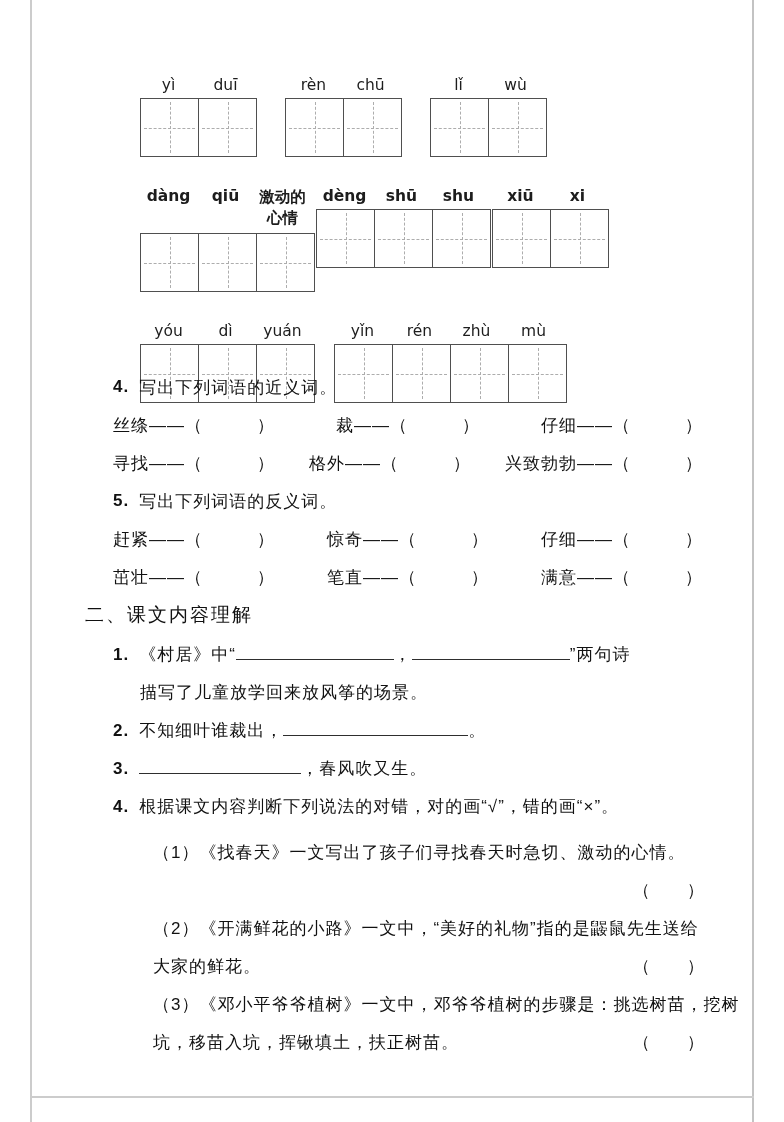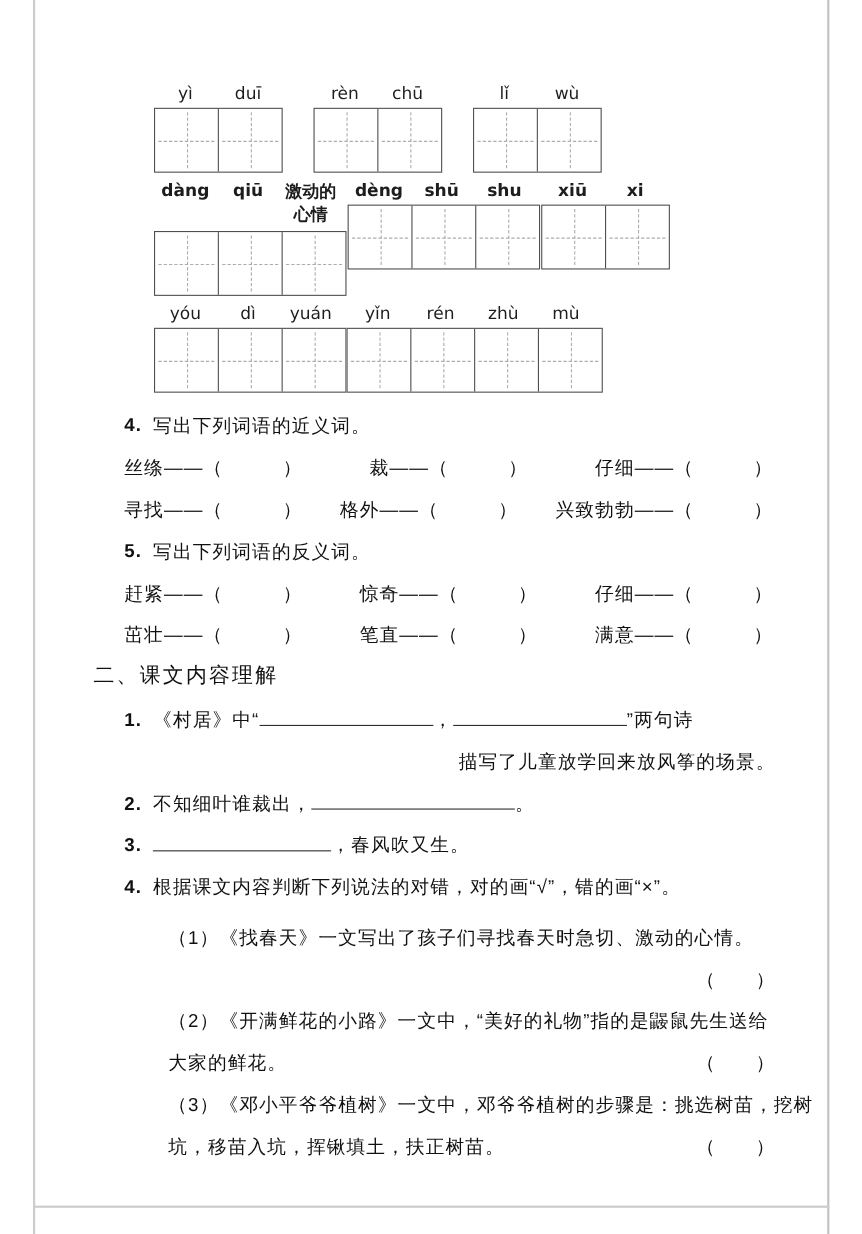--- a/index.html
+++ b/index.html
@@ -9,24 +9,24 @@
   }
 
   
   .scan-edge { position:absolute; background:#cccccc; }
   #edge-left   { left:30px;  top:0; width:2px; height:1122px; }
   #edge-right  { left:752px; top:0; width:2px; height:1122px; background:#c3c3c3; }
   #edge-bottom { left:30px;  top:1096px; width:724px; height:2px; }
 
   
   .pinyin { position:absolute; left:140px; top:76px; }
-  .py-row { display:flex; margin-bottom:7px; }
+  .py-row { display:flex; margin-bottom:30px; }
   .py-row-0 { gap:28px; }
   .py-row-1 { gap:1px;font-weight:bold; }
-  .py-row-2 { }
+  .py-row-2 { gap:19px; }
   .py-labels { display:flex; margin-bottom:4px; }
   .py-label { width:57px; text-align:center; font-size:15.5px; color:#1d1d1d;
               font-family:"DejaVu Sans",sans-serif; }
   .py-grid { display:flex; border:1.4px solid #4f4f4f; width:max-content; background:#fff; }
   .py-cell { width:57px; height:57px; position:relative; }
   .py-cell + .py-cell { border-left:1.4px solid #4f4f4f; }
   .py-cell::before { content:""; position:absolute; top:3px; bottom:3px; left:50%;
                      border-left:1px dashed #adadad; }
   .py-cell::after  { content:""; position:absolute; left:3px; right:3px; top:50%;
                      border-top:1px dashed #adadad; }
@@ -36,21 +36,21 @@
   .q-line { height:38px; display:flex; align-items:center; white-space:nowrap; }
   .q-num { font-weight:700; margin-right:10px; }
   .pair-row { justify-content:space-between; padding-right:2px; }
   .pair { white-space:nowrap; }
 
   
   .sec2 { position:absolute; left:85px; top:600px; width:620px; font-size:17px; letter-spacing:1px; }
   .sec2-heading { font-size:19px; font-weight:400; letter-spacing:2px; height:36px; line-height:30px; }
   .s-items { padding-left:28px; }
   .s-line { height:38px; line-height:38px; white-space:nowrap; }
-  .s-cont { padding-left:27px;text-align:right; }
+  .s-cont { padding-left:27px; }
   .ans-row { display:flex; justify-content:space-between; white-space:nowrap; }
   .subs { margin-top:8px;margin-left:40px; }
   .blank { display:inline-block; border-bottom:1.6px solid #2e2e2e; height:3px; }
   .blank-a { width:158px; }
   .blank-b { width:185px; }
   .blank-c { width:162px; }
 
   .footer { position:absolute; left:0; top:1058px; width:784px; text-align:center;
             font-size:13.5px; letter-spacing:1px; color:#1d1d1d; height:24px; line-height:24px; }
 </style>

